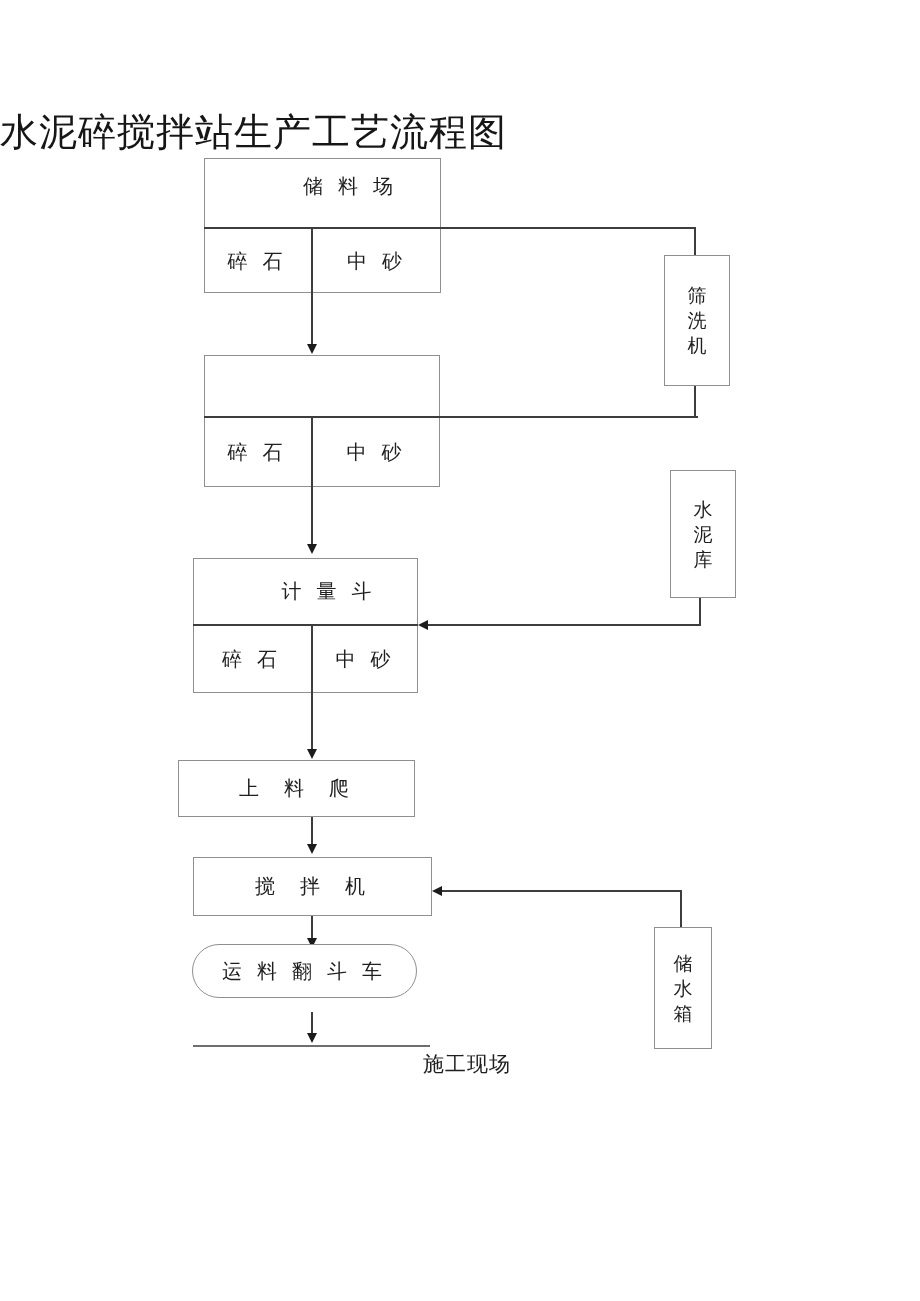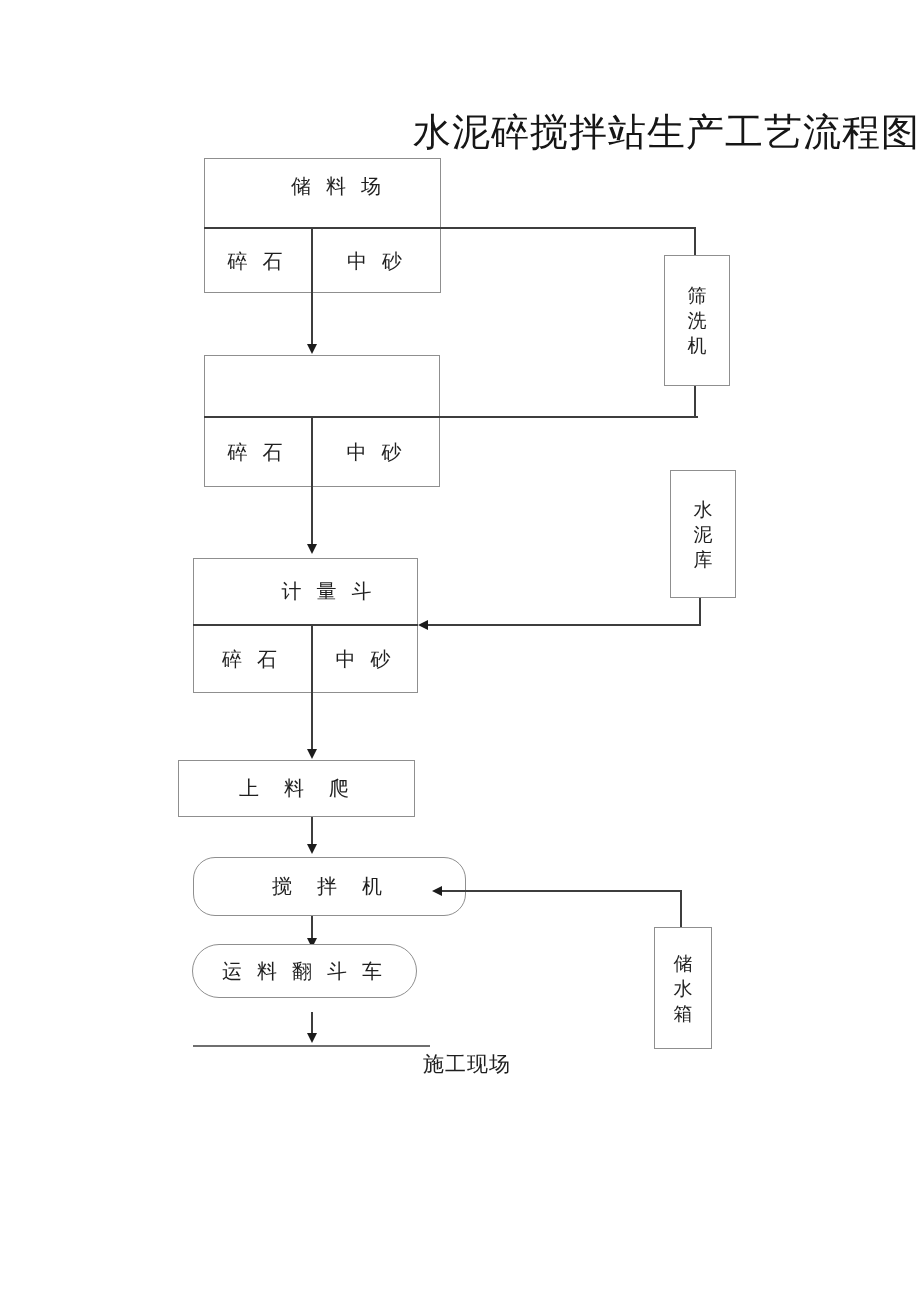--- a/index.html
+++ b/index.html
@@ -1,18 +1,18 @@
 <!DOCTYPE html>
 <html><head>
 <meta charset="utf-8">
 <style>
   html,body{margin:0;padding:0;background:#ffffff;}
   #page{position:relative;width:920px;height:1301px;background:#ffffff;overflow:hidden;
         font-family:"Liberation Serif","DejaVu Serif",serif;color:#1f1f1f;}
-  .title{position:absolute;left:0;top:112px;width:920px;text-align:right;
+  .title{position:absolute;left:0;top:112px;width:920px;text-align:left;
          font-size:38px;line-height:1.1;letter-spacing:1px;color:#161616;}
   .box{position:absolute;border:1px solid #8f8f8f;background:#ffffff;box-sizing:border-box;}
   .cell{position:absolute;display:flex;align-items:center;justify-content:center;}
   .lbl{font-size:20px;letter-spacing:5px;white-space:pre;color:#1f1f1f;}
   .lbl-sm{font-size:21px;letter-spacing:1px;white-space:pre;color:#1f1f1f;font-family:Liberation Serif, serif;}
   .hline,.vline{position:absolute;background:#3d3d3d;}
   .thin{background:#6f6f6f;}
   .arrow-down{position:absolute;width:0;height:0;border-left:5px solid transparent;
               border-right:5px solid transparent;border-top:10px solid #1c1c1c;}
   .arrow-left{position:absolute;width:0;height:0;border-top:5px solid transparent;
@@ -21,21 +21,21 @@
   .vtext{font-size:19px;line-height:25px;text-align:center;color:#1f1f1f;}
 </style>
 </head>
 <body>
 
 <div id="page">
 
   <div class="title">水泥碎搅拌站生产工艺流程图</div>
 
   <div class="box" style="left:204px;top:158px;width:237px;height:135px;"></div>
-  <div class="cell" style="left:208px;top:158px;width:237px;height:57px;padding-left:12px;">
+  <div class="cell" style="left:220px;top:158px;width:237px;height:57px;padding-left:12px;">
     <span class="lbl">储 料 场</span>
   </div>
 
   <div class="hline" style="left:204px;top:227px;width:492px;height:2px;"></div>
   <div class="vline" style="left:311px;top:229px;width:2px;height:64px;"></div>
   <div class="cell" style="left:204px;top:229px;width:107px;height:64px;">
     <span class="lbl">碎 石</span>
   </div>
   <div class="cell" style="left:313px;top:229px;width:128px;height:64px;">
     <span class="lbl">中 砂</span>
@@ -86,21 +86,21 @@
   <div class="vline" style="left:311px;top:693px;width:2px;height:57px;"></div>
   <div class="arrow-down" style="left:307px;top:749px;"></div>
 
   <div class="box cell" style="left:178px;top:760px;width:237px;height:57px;">
     <span class="lbl">上  料  爬</span>
   </div>
 
   <div class="vline" style="left:311px;top:817px;width:2px;height:28px;"></div>
   <div class="arrow-down" style="left:307px;top:844px;"></div>
 
-  <div class="box cell" style="left:193px;top:857px;width:273px;height:59px;border-radius:22px;">
+  <div class="box cell" style="left:193px;top:857px;width:239px;height:59px;">
     <span class="lbl">搅  拌  机</span>
   </div>
 
   <div class="hline" style="left:441px;top:890px;width:241px;height:2px;"></div>
   <div class="arrow-left" style="left:432px;top:886px;"></div>
   <div class="vline" style="left:680px;top:892px;width:2px;height:35px;"></div>
   <div class="box vbox" style="left:654px;top:927px;width:58px;height:122px;">
     <span class="vtext">储<br>水<br>箱</span>
   </div>
 

